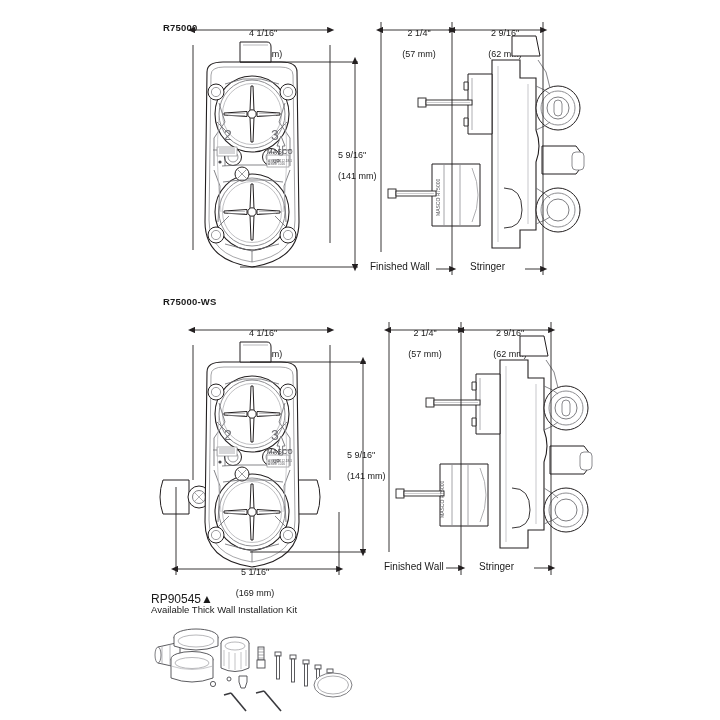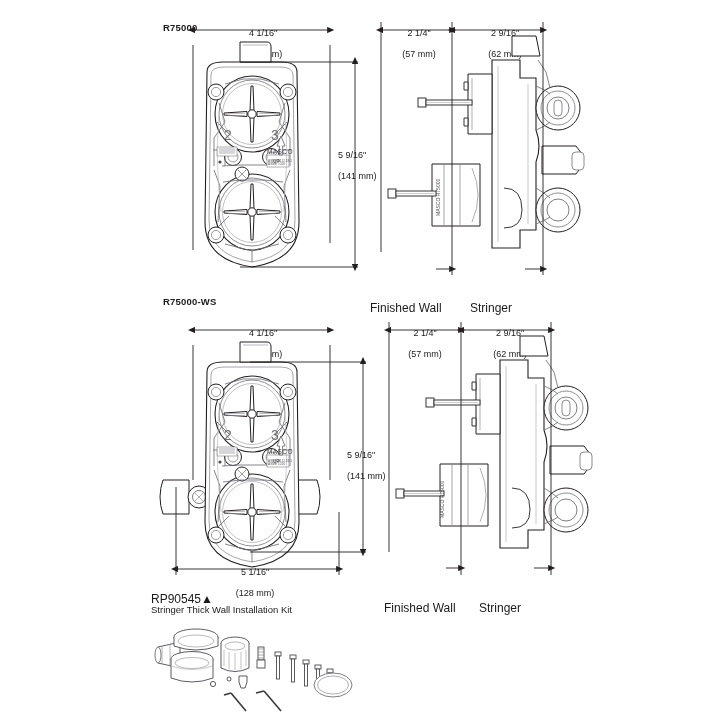--- a/index.html
+++ b/index.html
@@ -8,21 +8,21 @@
     font-family:"Liberation Sans", sans-serif;
     color:#1a1a1a;
     position:relative;
     overflow:hidden;
   }
   .sheet{position:absolute;inset:0;width:720px;height:720px;}
   svg.dwg{position:absolute;left:0;top:0;width:720px;height:720px;}
   .txt{position:absolute;white-space:pre;line-height:1.18;}
   .model-label{font-size:9.5px;font-weight:bold;letter-spacing:.2px;}
   .dim{font-size:9px;text-align:center;font-weight:normal;}
-  .wall-label{font-size:12px;margin-top:40px;}
+  .wall-label{font-size:10px;}
   .kit-code{font-size:12px;font-weight:normal;}
   .kit-desc{font-size:9.5px;}
 </style>
 </head>
 <body>
 
 <div class="sheet">
 
   <div class="txt model-label" style="left:163px;top:22px;">R75000</div>
 
@@ -56,38 +56,38 @@
     <span>(104 mm)</span>
   </div>
 
   <div class="txt dim" style="left:337px;top:439px;width:56px;text-align:left;">
     <span>5 9/16"</span><br>
     <span>(141 mm)</span>
   </div>
 
   <div class="txt dim" style="left:190px;top:556px;width:120px;">
     <span>5 1/16"</span><br>
-    <span>(128 mm)</span>
+    <span>(169 mm)</span>
   </div>
 
   <div class="txt dim" style="left:383px;top:317px;width:74px;">
     <span>2 1/4"</span><br>
     <span>(57 mm)</span>
   </div>
 
   <div class="txt dim" style="left:465px;top:317px;width:80px;">
     <span>2 9/16"</span><br>
     <span>(62 mm)</span>
   </div>
 
   <div class="txt wall-label" style="left:384px;top:561px;">Finished Wall</div>
   <div class="txt wall-label" style="left:479px;top:561px;">Stringer</div>
 
   <div class="txt kit-code" style="left:151px;top:592px;">RP90545▲</div>
-  <div class="txt kit-desc" style="left:151px;top:604px;">Stringer Thick Wall Installation Kit</div>
+  <div class="txt kit-desc" style="left:151px;top:604px;">Available Thick Wall Installation Kit</div>
 
   <svg class="dwg" viewBox="0 0 720 720">
     <defs>
       <g id="valve-front">
 
         <path d="M 12 10 Q 12 0 28 0 L 86 0 Q 102 0 102 10
                  L 104 160 Q 104 198 57 205 Q 10 198 10 160 Z" fill="#ffffff" stroke="#231f20" stroke-width="1.1"></path>
         <path d="M 16 13 Q 16 5 29 5 L 85 5 Q 98 5 98 13
                  L 100 158 Q 100 193 57 200 Q 14 193 14 158 Z" fill="none" stroke="#8e8e92" stroke-width="0.8"></path>
 

